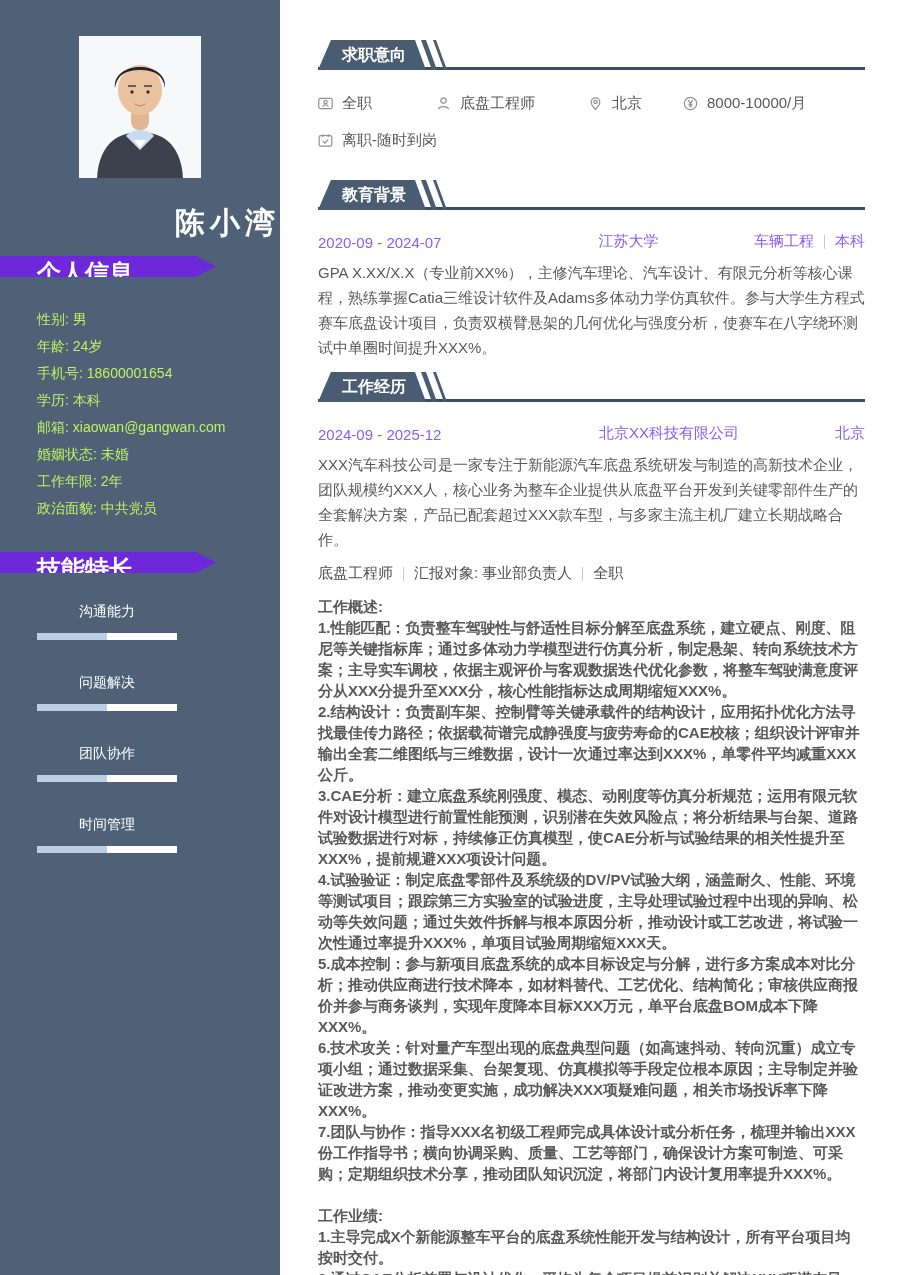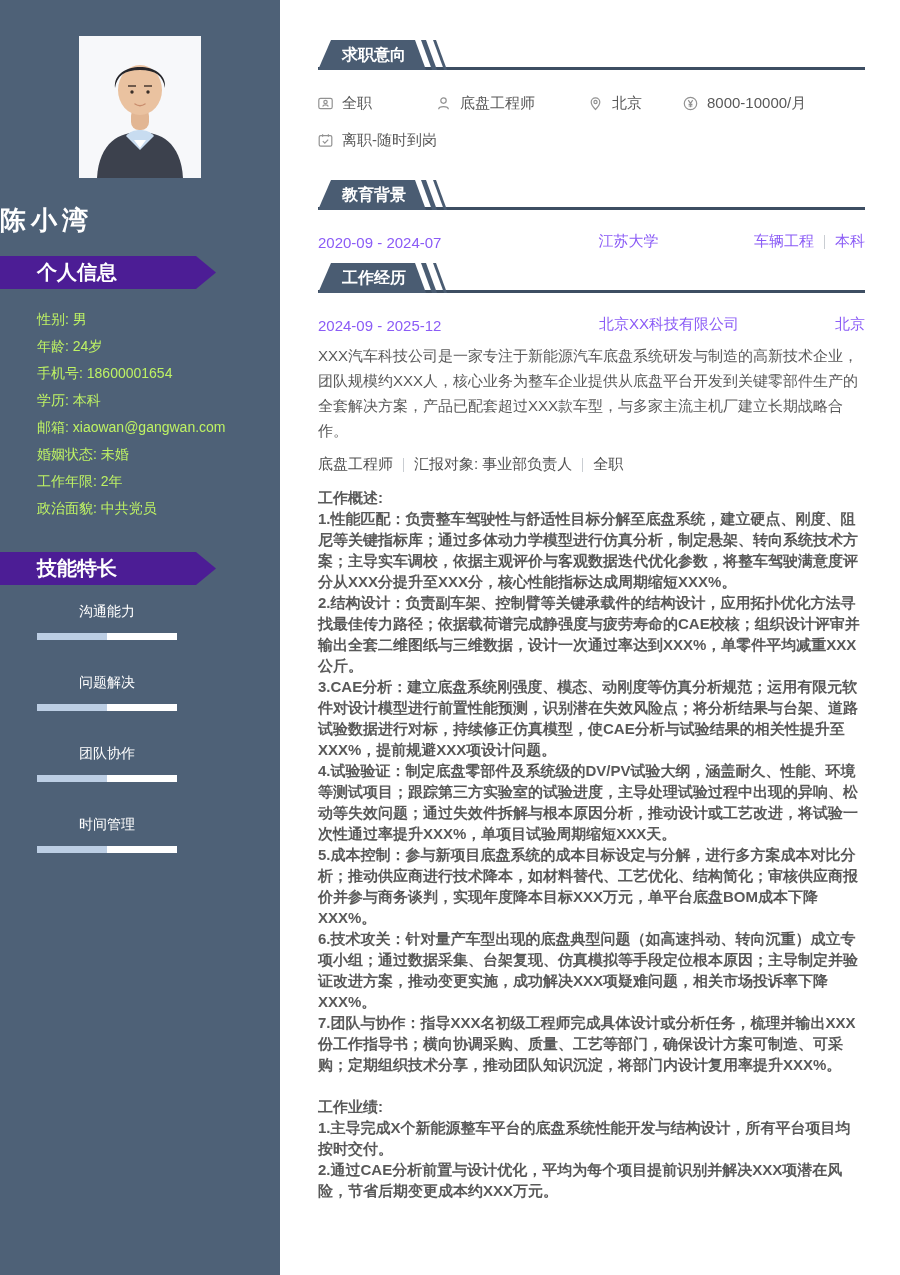--- a/index.html
+++ b/index.html
@@ -2,25 +2,25 @@
 <html><head>
 <meta charset="utf-8">
 <style>
   html,body{margin:0;padding:0;}
   .page{position:relative;width:900px;height:1275px;background:#ffffff;overflow:hidden;
         font-family:"Liberation Sans","DejaVu Sans",sans-serif;}
 
   
   .sidebar{position:absolute;left:0;top:0;width:280px;height:1275px;background:#4e6177;}
   .photo{position:absolute;left:79px;top:36px;width:122px;height:142px;overflow:hidden;}
-  .name{position:absolute;left:0;top:203px;width:280px;text-align:left;color:#ffffff;
-        font-size:26px;font-weight:bold;letter-spacing:5px;}
-  .side-banner{position:absolute;left:0;width:216px;height:33px;background:#4c1d95;
+  .name{position:absolute;left:0;top:203px;width:280px;text-align:right;color:#ffffff;
+        font-size:30px;font-weight:bold;letter-spacing:5px;}
+  .side-banner{position:absolute;left:0;width:216px;height:21px;background:#6d28d9;
         clip-path:polygon(0 0,calc(100% - 20px) 0,100% 50%,calc(100% - 20px) 100%,0 100%);
-        color:#ffffff;font-size:20px;font-weight:bold;line-height:33px;padding-left:37px;box-sizing:border-box;}
+        color:#ffffff;font-size:24px;font-weight:bold;line-height:33px;padding-left:37px;box-sizing:border-box;}
   .pos-personal{top:256px;}
   .pos-skills{top:552px;}
   .info-list{position:absolute;left:37px;top:306px;width:230px;color:#bef264;font-size:14px;}
   .info-list .info-row{line-height:27px;white-space:nowrap;}
   .skills{position:absolute;left:37px;top:602px;width:140px;}
   .skill{margin-bottom:33px;}
   .skill-name{color:#ffffff;font-size:14px;line-height:18px;margin-bottom:13px;text-align:center;}
   .skill-bar{width:140px;height:7px;background:#ffffff;}
   .skill-fill{height:100%;background:#bccee4;}
 
@@ -204,20 +204,21 @@
     <div class="meta-row">
       <span class="meta-left">2020-09 - 2024-07</span>
       <span class="meta-center">江苏大学</span>
       <span class="meta-right">
         <span>车辆工程</span>
         <span class="vsep"></span>
         <span>本科</span>
       </span>
     </div>
 
+    <div class="para">GPA X.XX/X.X（专业前XX%），主修汽车理论、汽车设计、有限元分析等核心课程，熟练掌握Catia三维设计软件及Adams多体动力学仿真软件。参与大学生方程式赛车底盘设计项目，负责双横臂悬架的几何优化与强度分析，使赛车在八字绕环测试中单圈时间提升XXX%。</div>
 
     <div class="banner-row banner-work">
       <div class="rule"></div>
       <div class="banner-wrap">
         <div class="banner-body">工作经历</div>
         <div class="stripe stripe-a"></div>
         <div class="stripe stripe-b"></div>
       </div>
     </div>
 

